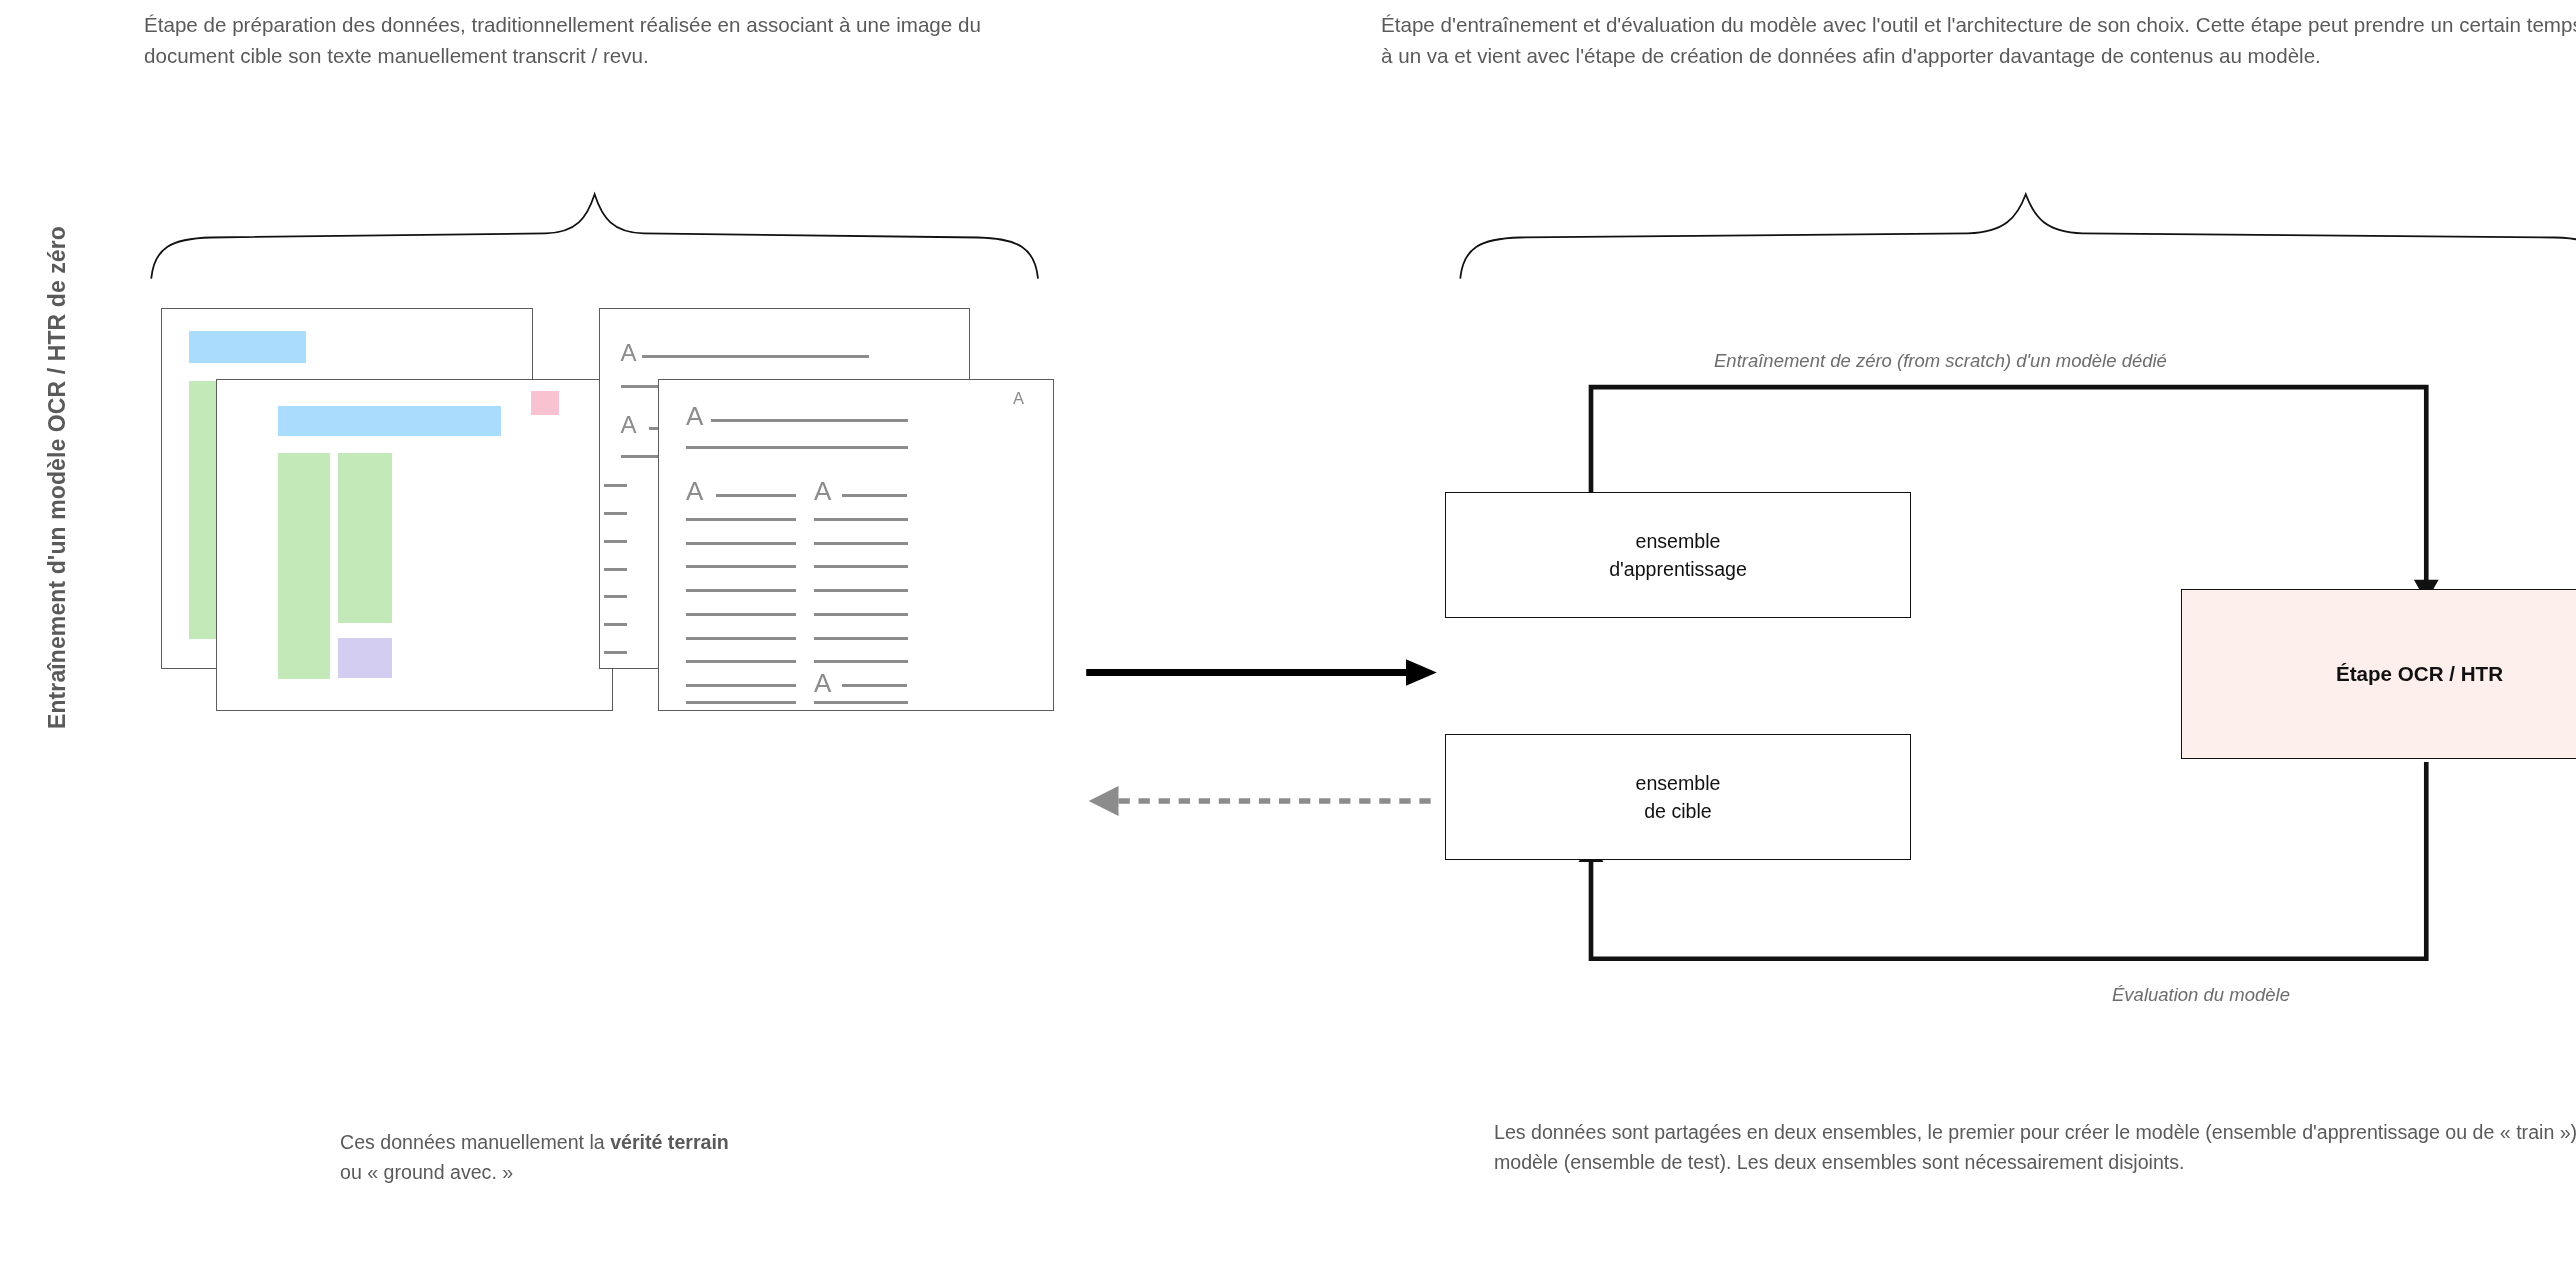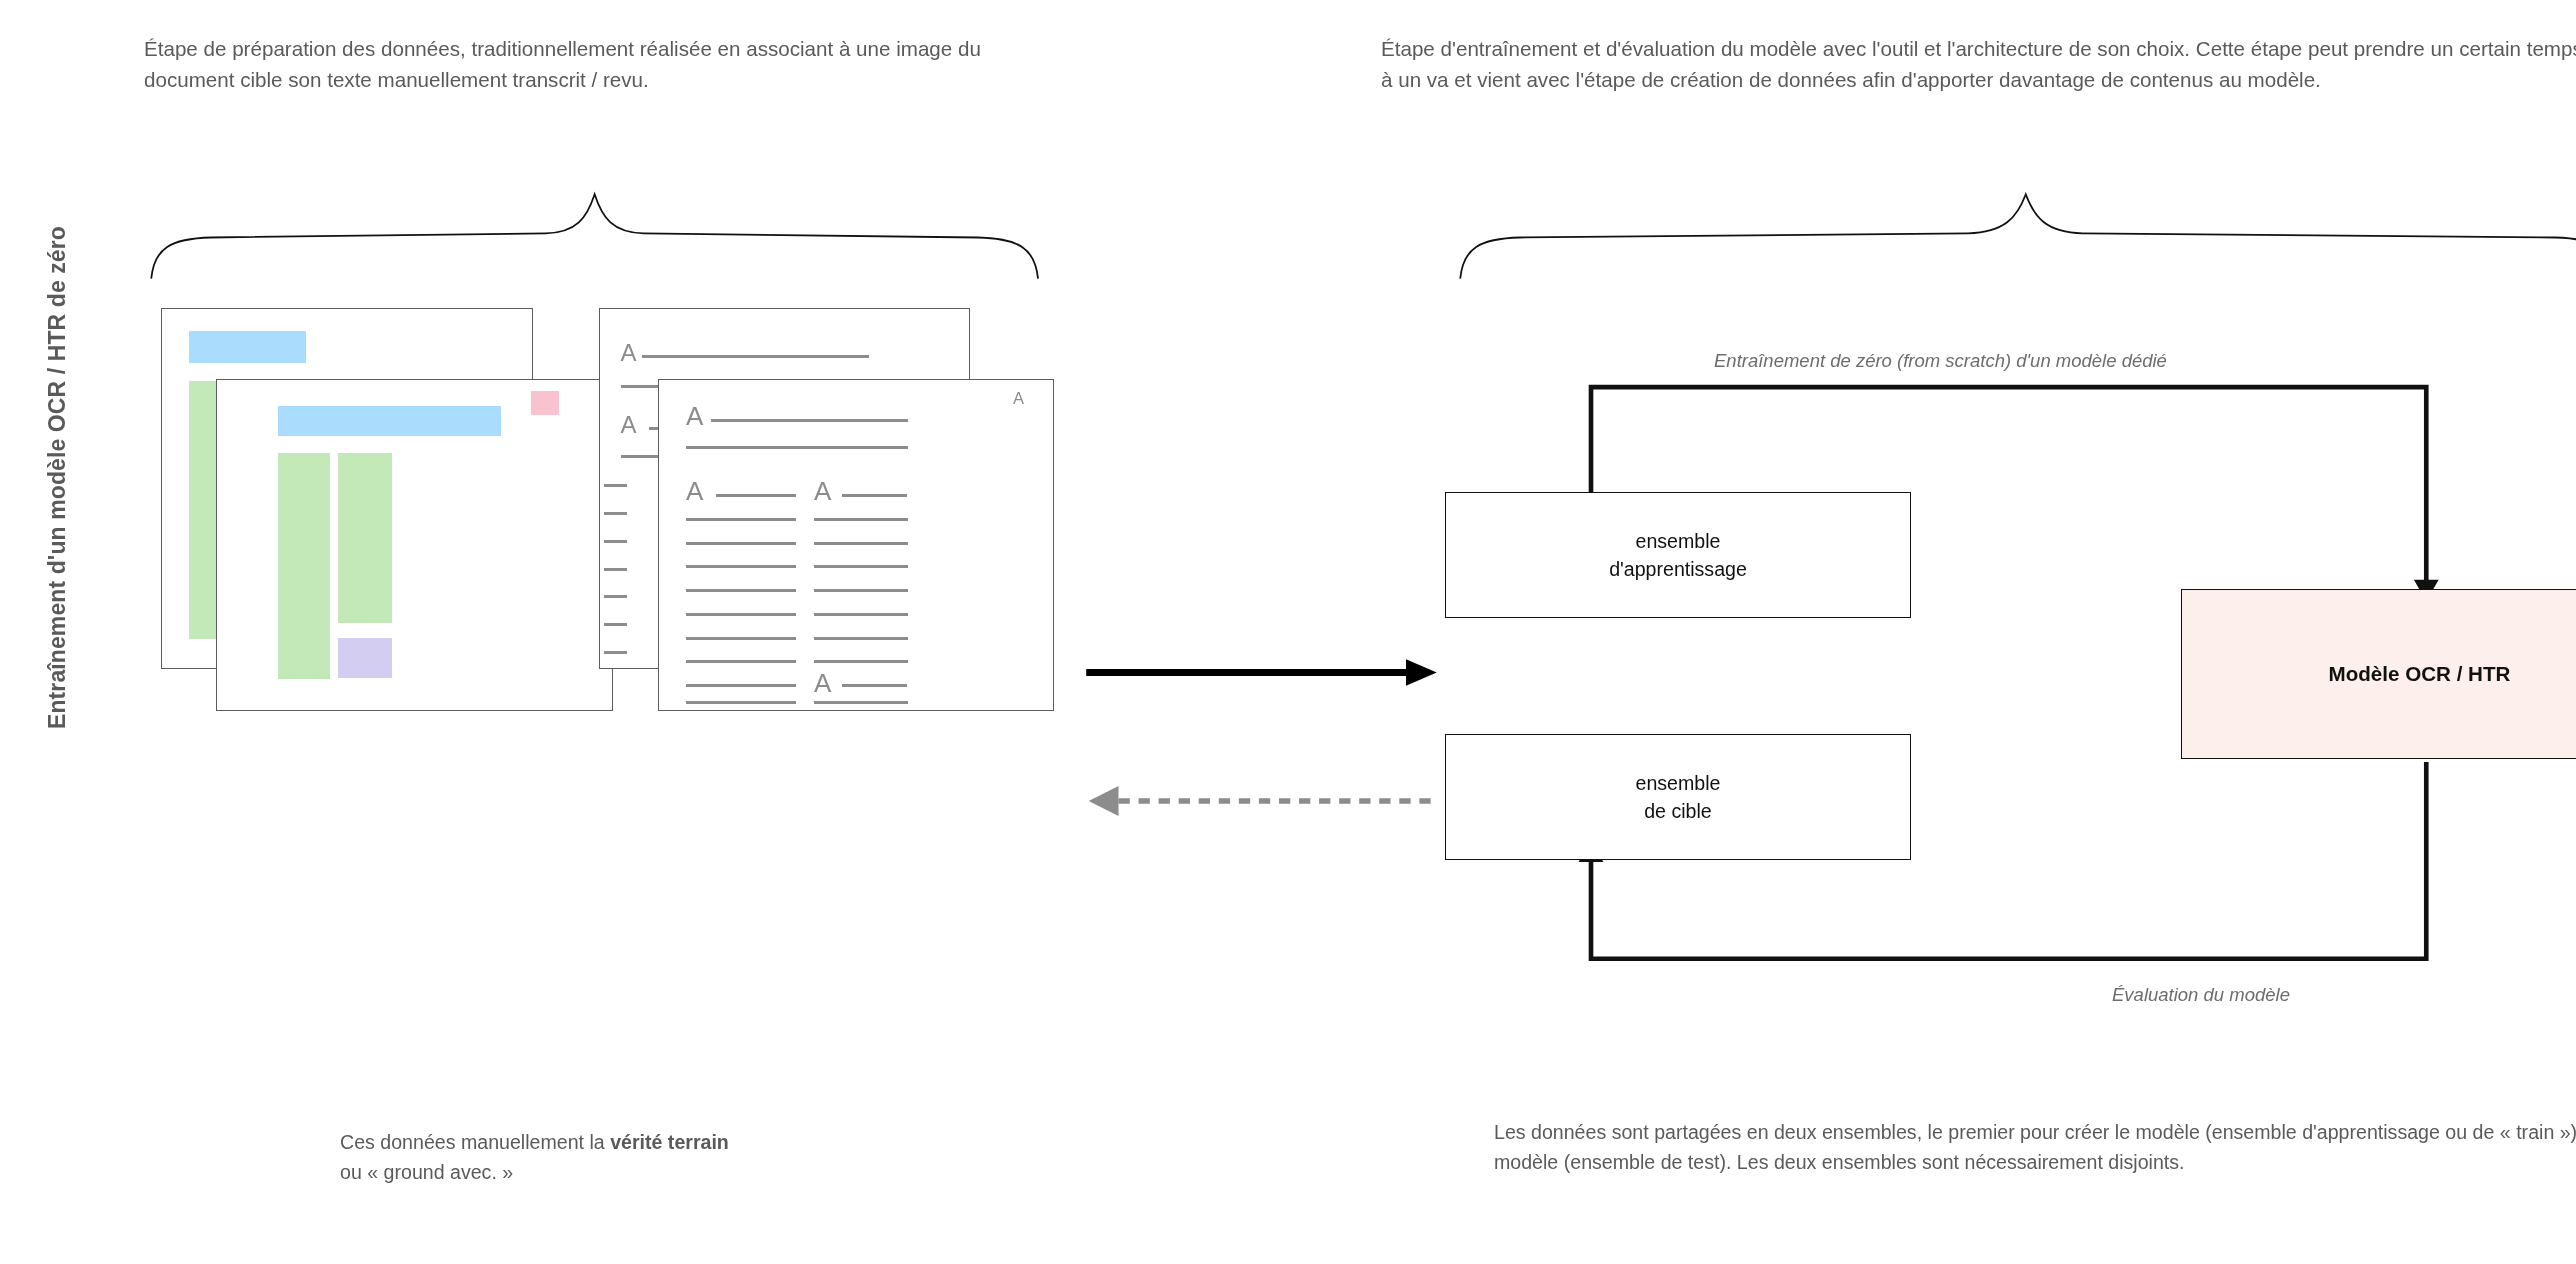--- a/index.html
+++ b/index.html
@@ -16,21 +16,21 @@
     transform:rotate(-90deg);
     transform-origin:center center;
     text-align:center;
     font-size:23px; font-weight:700; color:#5a5a5a;
     letter-spacing:0.1px;
     white-space:nowrap;
   }
 
   
   .top-note {
-    font-size:20.6px; line-height:1.5; color:#5a5a5a; font-weight:400;margin-top:24px;
+    font-size:20.6px; line-height:1.5; color:#5a5a5a; font-weight:400;
   }
   #note-left  { left:144px;  top:10.3px;  width:927px; }
   #note-mid   { left:1381px; top:10.3px;  width:1324px; }
 
   
   .brace { stroke:#111; fill:none; stroke-width:3.4; }
 
   
   .doc {
     background:#ffffff;
@@ -188,21 +188,21 @@
 </div>
 
 <div class="abs flowbox" style="left:1445px; top:734px; width:466px; height:126px;">
   <div>
     <div>ensemble</div>
     <div>de cible</div>
   </div>
 </div>
 
 <div class="abs flowbox model" style="left:2181px; top:589px; width:477px; height:170px;">
-  <span>Modèle OCR / HTR</span>
+  <span>Étape OCR / HTR</span>
 </div>
 
 <div class="abs caption" id="cap-left">
   <span>Ces données manuellement la </span><span class="b">vérité terrain</span><br>
   <span>ou « ground avec. »</span>
 </div>
 
 <div class="abs caption" id="cap-mid">Les données sont partagées en deux ensembles, le premier pour créer le modèle (ensemble d'apprentissage ou de « train ») et le second pour évaluer la performance du modèle (ensemble de test). Les deux ensembles sont nécessairement disjoints.</div>
 
 

